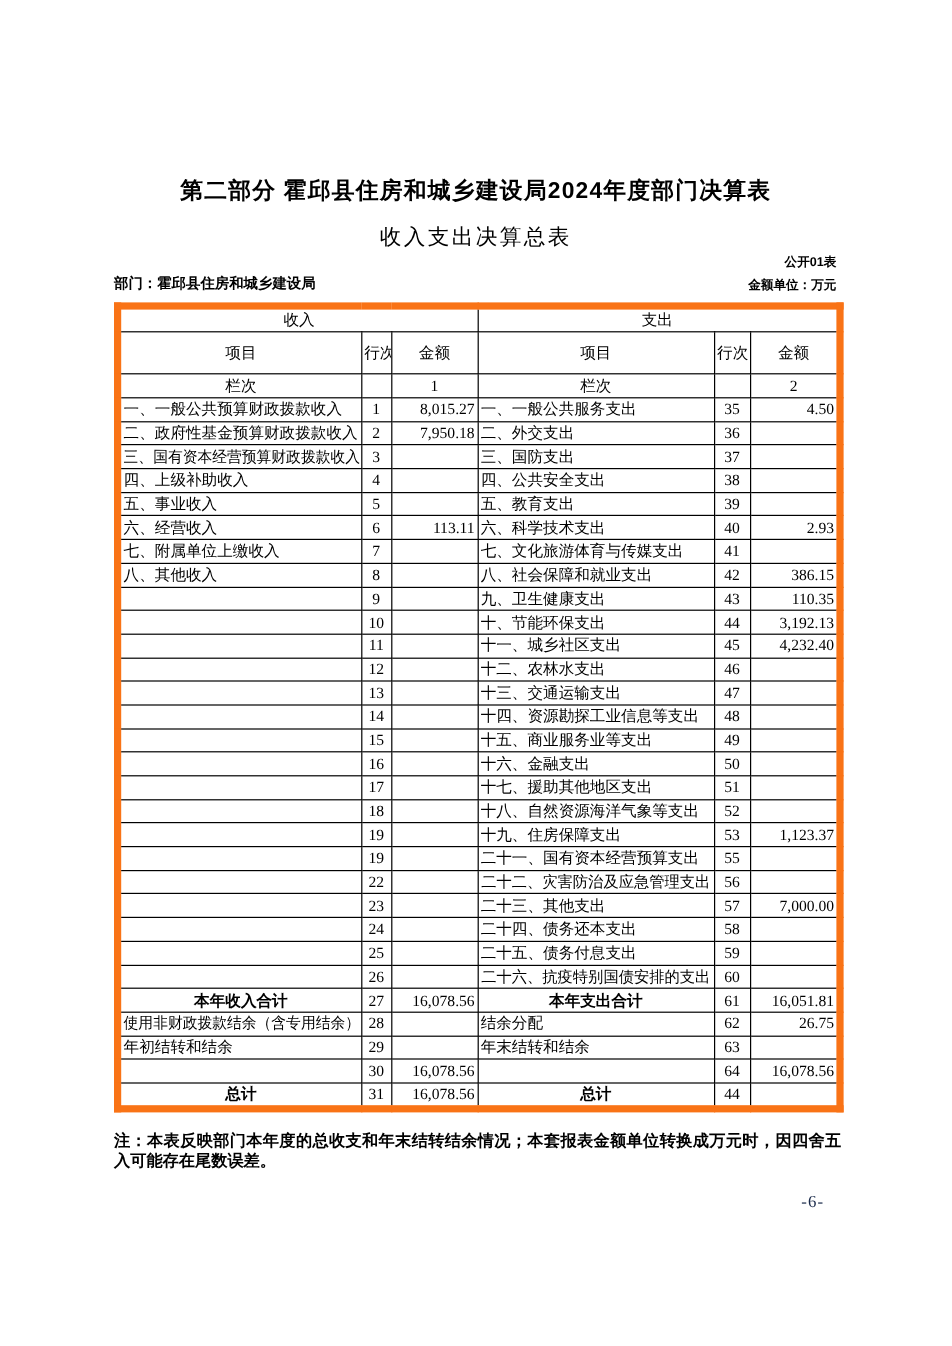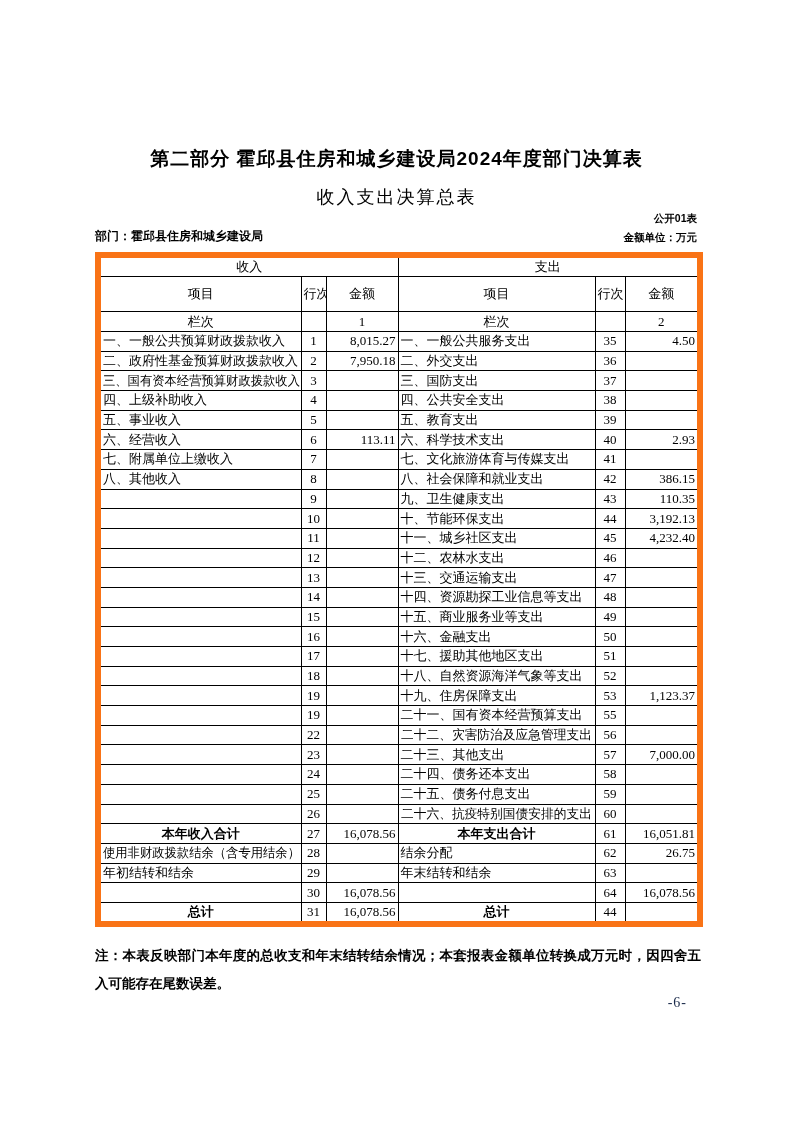--- a/index.html
+++ b/index.html
@@ -83,21 +83,21 @@
     transform-origin: left center;
   }
   tr.total-row td.item {
     text-align: center;
     font-family: "Liberation Sans", sans-serif;
     font-weight: bold;
   }
 
   .note {
     position: absolute; top: 942px; left: 95px; width: 606px;
-    font-size: 13.5px; line-height: 28px;
+    font-size: 13.5px; line-height: 17px;
     font-weight: 600;
     text-align: justify;
   }
   .page-number {
     position: absolute; top: 995px; left: 95px; width: 592px;
     text-align: right;
     font-size: 14px; letter-spacing: 1px;
     color: #1a2a4a;
   }
 </style>

